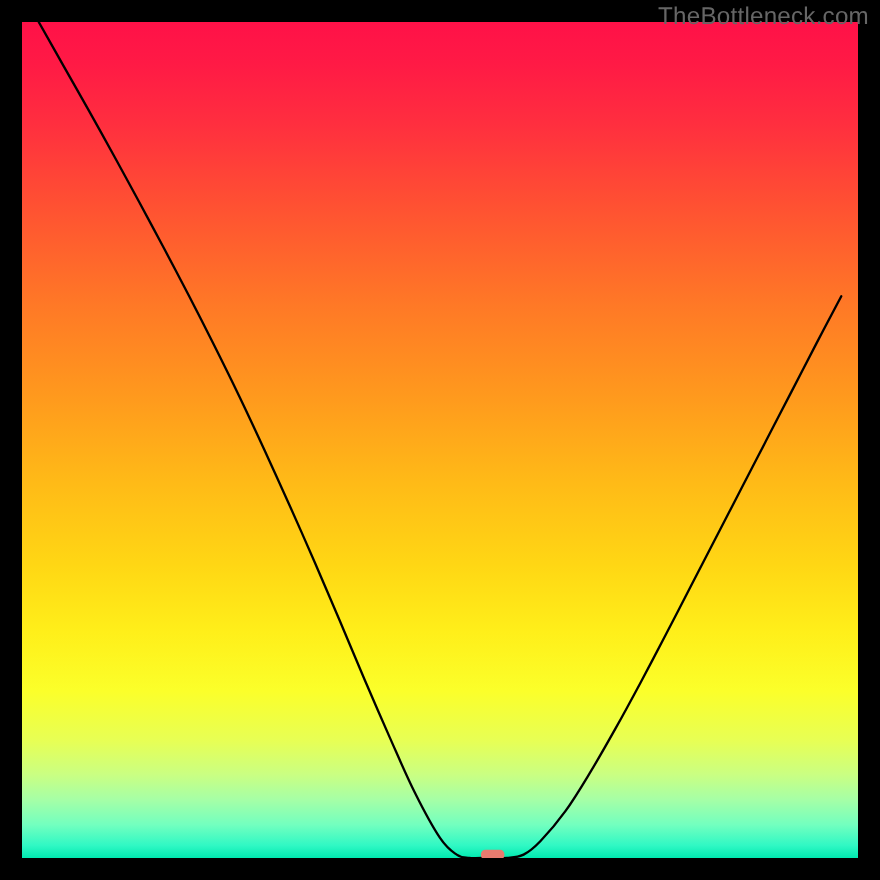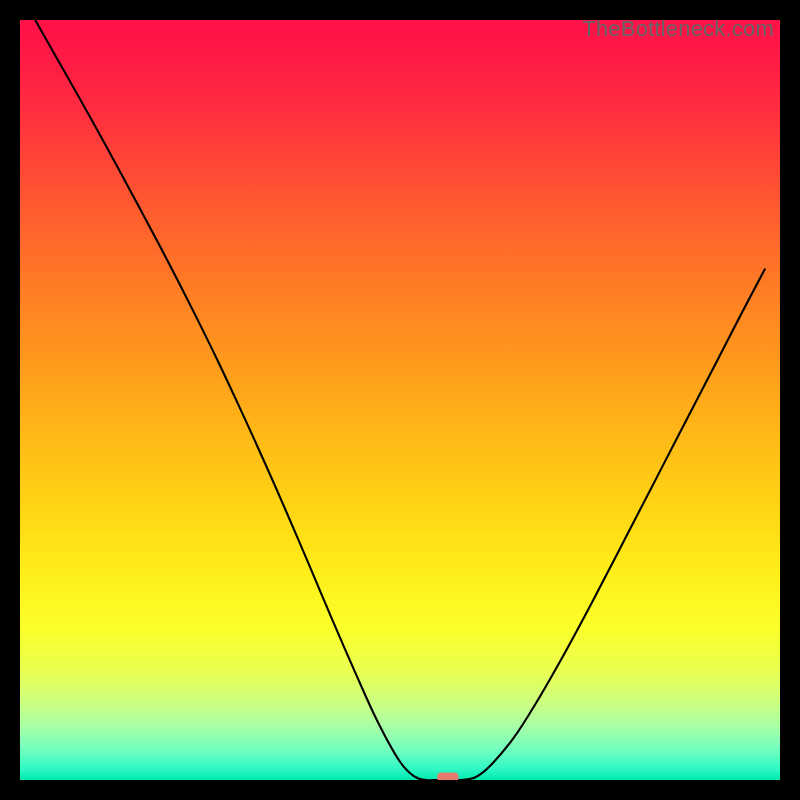--- a/index.html
+++ b/index.html
@@ -26,26 +26,25 @@
     overflow: hidden;
   }
   .plot-area svg {
     display: block;
     width: 100%;
     height: 100%;
   }
   .watermark {
     position: absolute;
     top: 2px;
-    right: 26px;
+    right: 10px;
     color: #666;
     font-size: 22px;
     font-weight: 500;
     letter-spacing: 0.2px;
-    margin-top: 14px;
   }
 </style>
 </head>
 <body>
 
 <div class="frame">
   <div class="plot-area">
     <svg viewBox="0 0 760 760" preserveAspectRatio="none">
       <defs>
         <linearGradient id="bg-grad" x1="0" y1="0" x2="0" y2="1">

